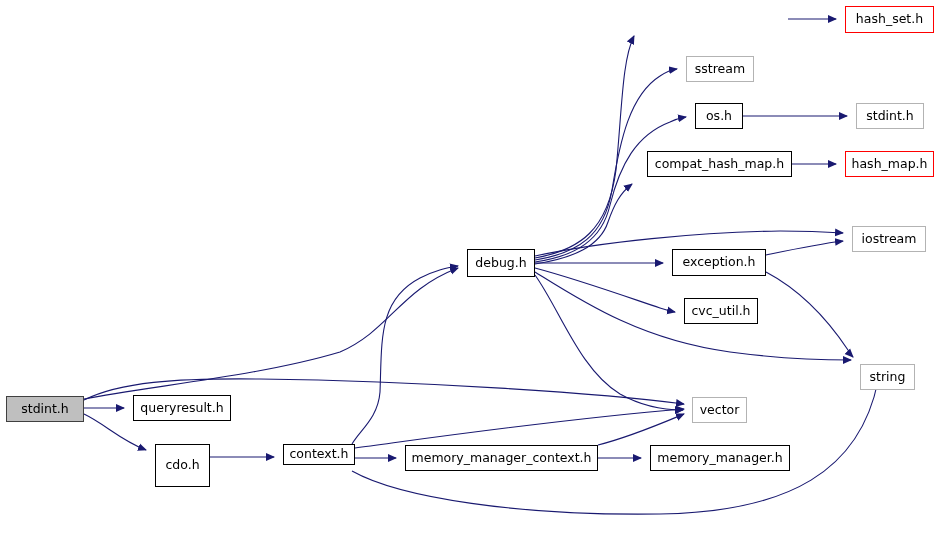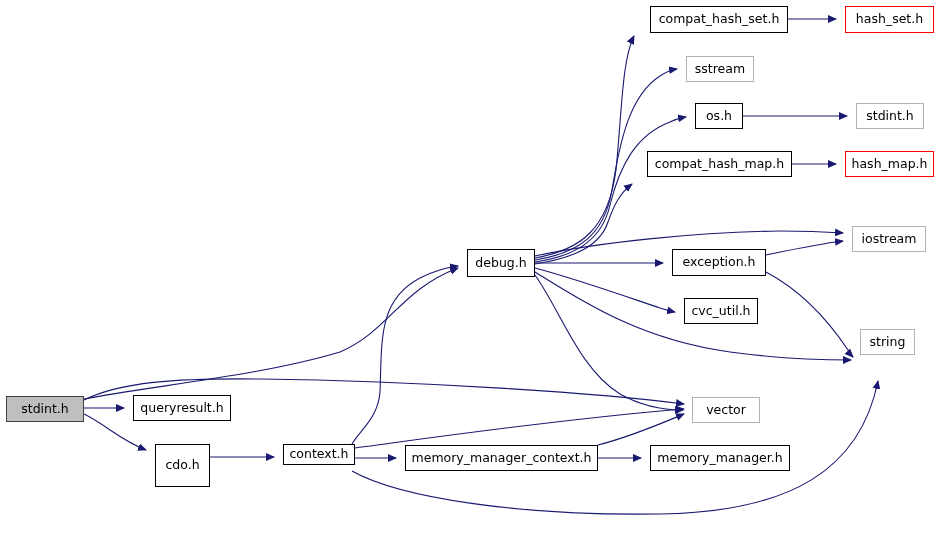--- a/index.html
+++ b/index.html
@@ -108,23 +108,20 @@
   </div>
 
   <div class="node" style="left:672px;top:249px;width:94px;height:27px;">
     <span>exception.h</span>
   </div>
 
   <div class="node" style="left:684px;top:298px;width:74px;height:26px;text-align:center;">
     <span>cvc_util.h</span>
   </div>
 
-  <div class="node" style="left:650px;top:6px;width:138px;height:27px;">
-    <span>compat_hash_set.h</span>
-  </div>
 
   <div class="node" style="left:647px;top:151px;width:145px;height:26px;">
     <span>compat_hash_map.h</span>
   </div>
 
   <div class="node" style="left:695px;top:103px;width:48px;height:26px;">
     <span>os.h</span>
   </div>
 
   <div class="node sys" style="left:686px;top:56px;width:68px;height:26px;">
@@ -132,25 +129,25 @@
   </div>
 
   <div class="node sys" style="left:856px;top:103px;width:68px;height:26px;">
     <span>stdint.h</span>
   </div>
 
   <div class="node sys" style="left:852px;top:226px;width:74px;height:26px;">
     <span>iostream</span>
   </div>
 
-  <div class="node sys" style="left:860px;top:329px;width:55px;height:26px;">
+  <div class="node sys" style="left:860px;top:364px;width:55px;height:26px;">
     <span>string</span>
   </div>
 
-  <div class="node sys" style="left:692px;top:397px;width:68px;height:26px;">
+  <div class="node sys" style="left:692px;top:397px;width:55px;height:26px;">
     <span>vector</span>
   </div>
 
   <div class="node missing" style="left:845px;top:6px;width:89px;height:27px;">
     <span>hash_set.h</span>
   </div>
 
   <div class="node missing" style="left:845px;top:151px;width:89px;height:26px;">
     <span>hash_map.h</span>
   </div>

